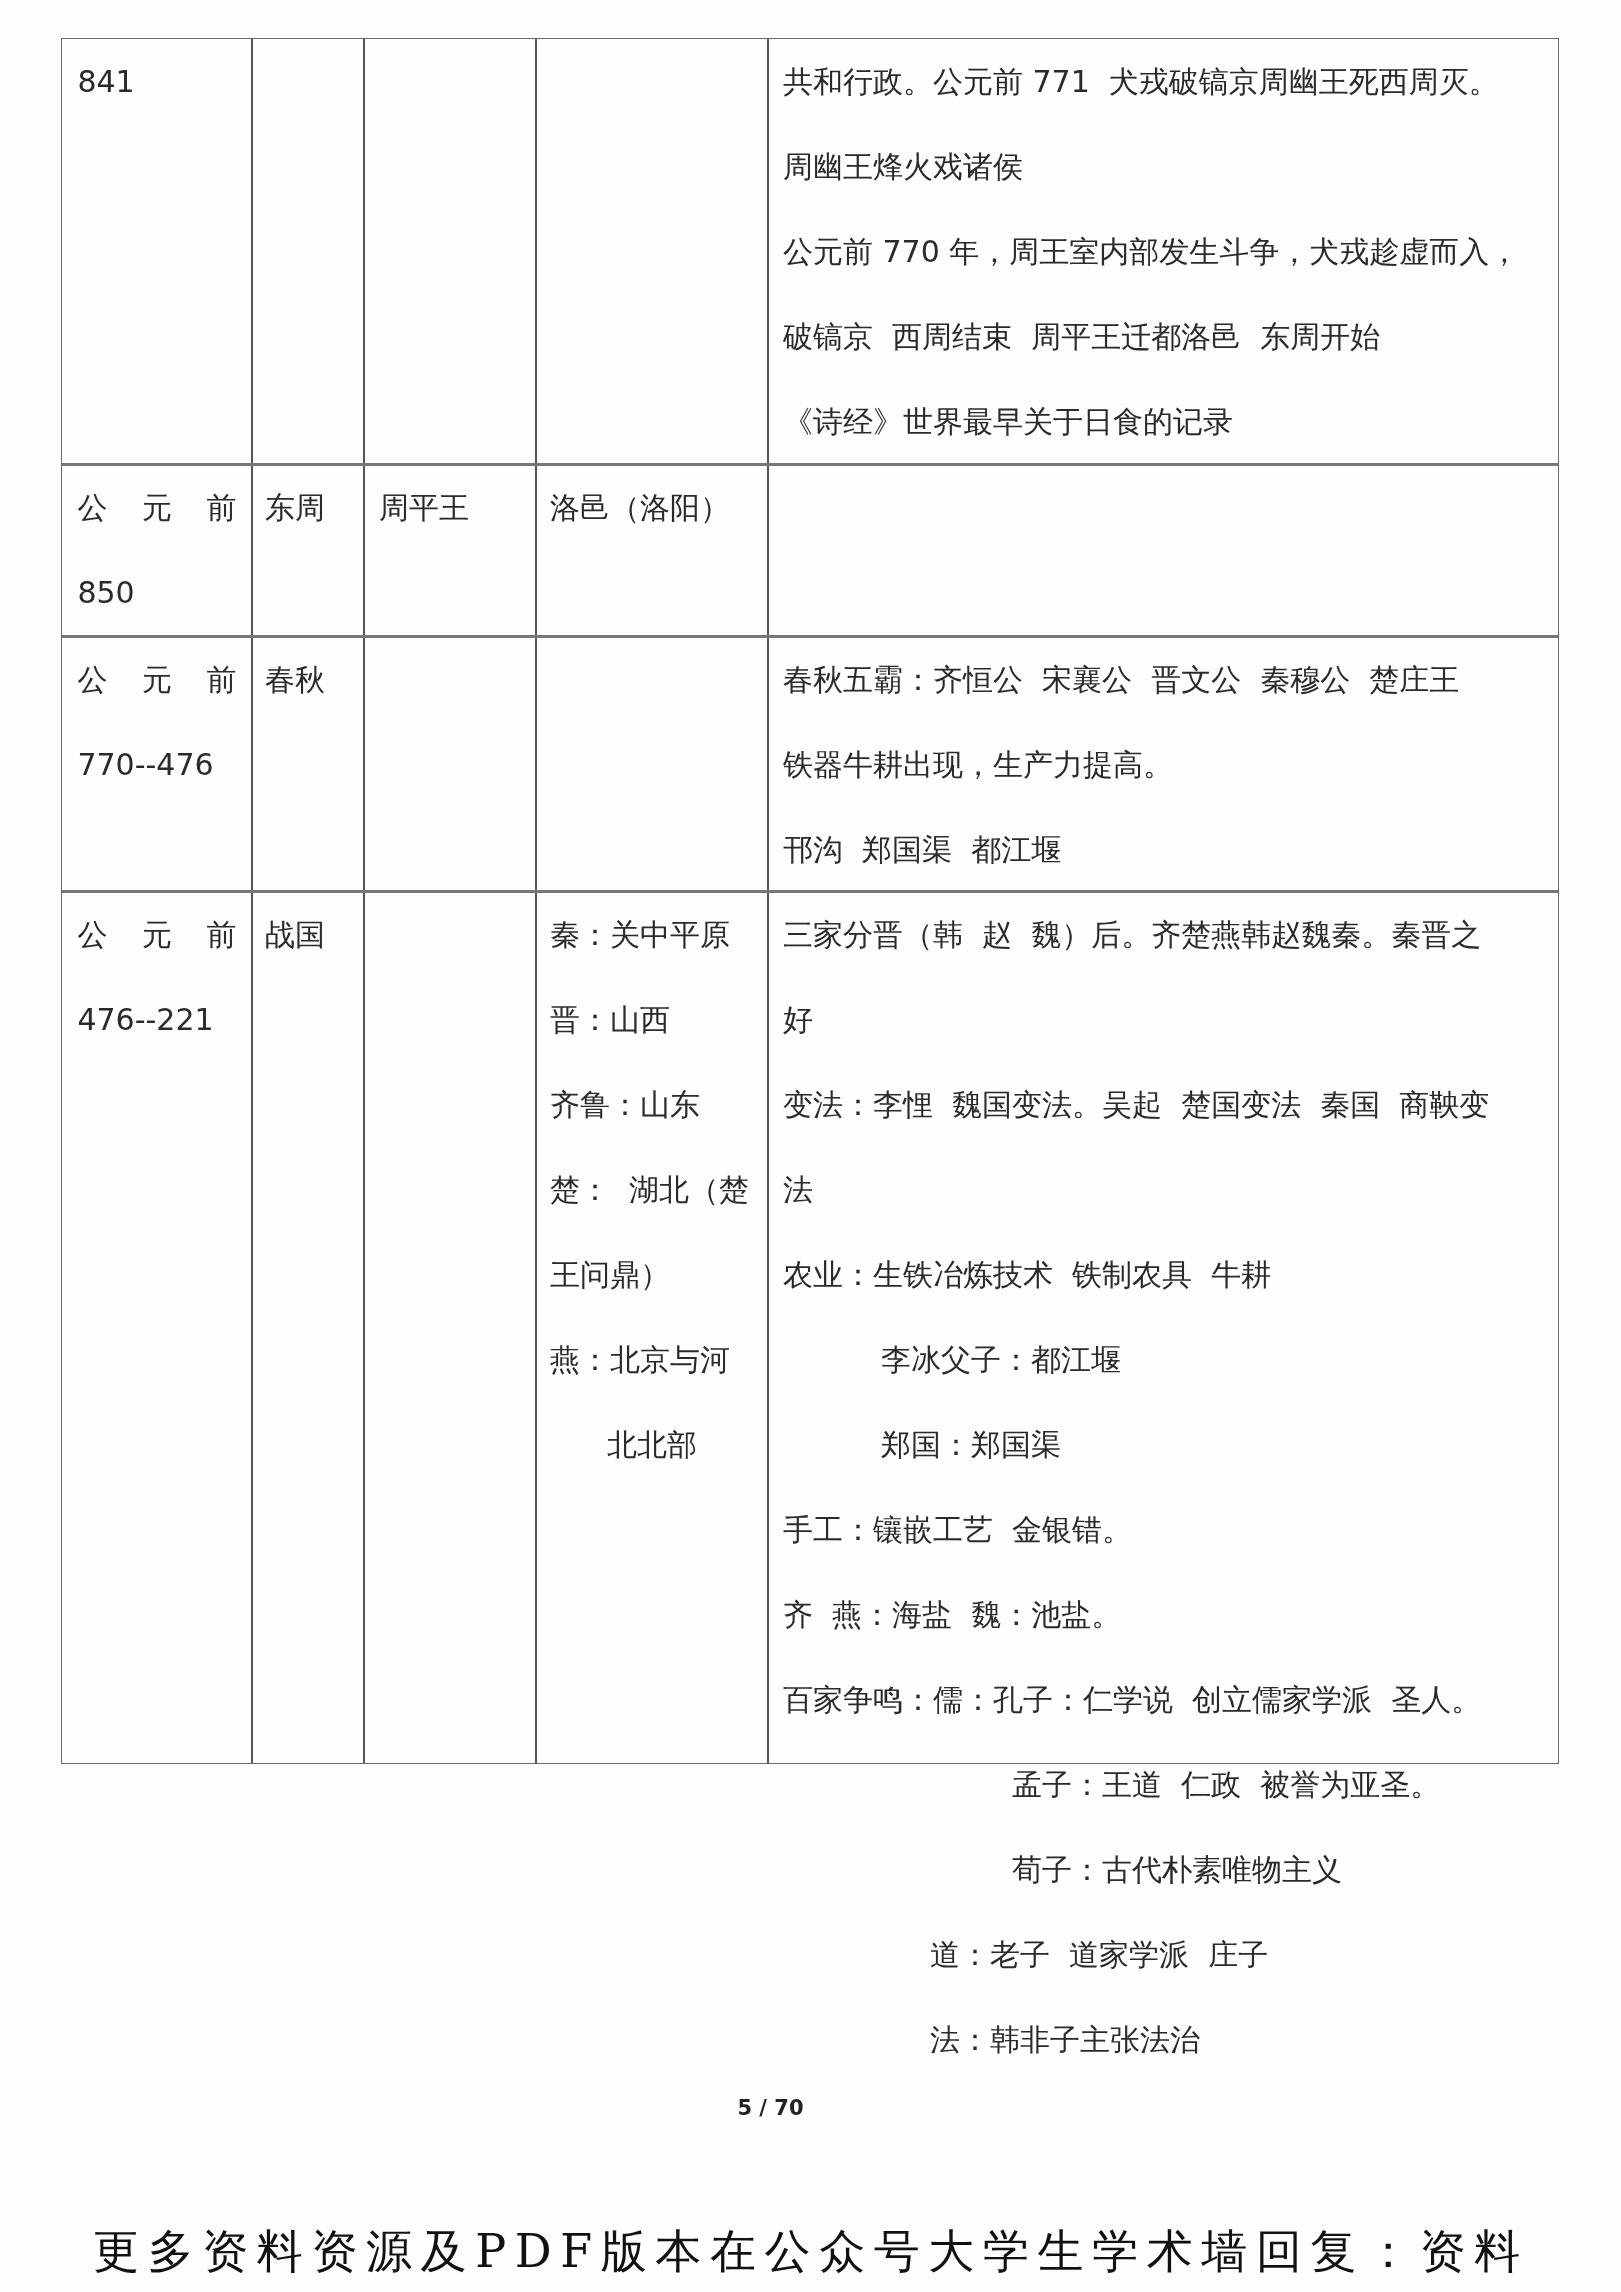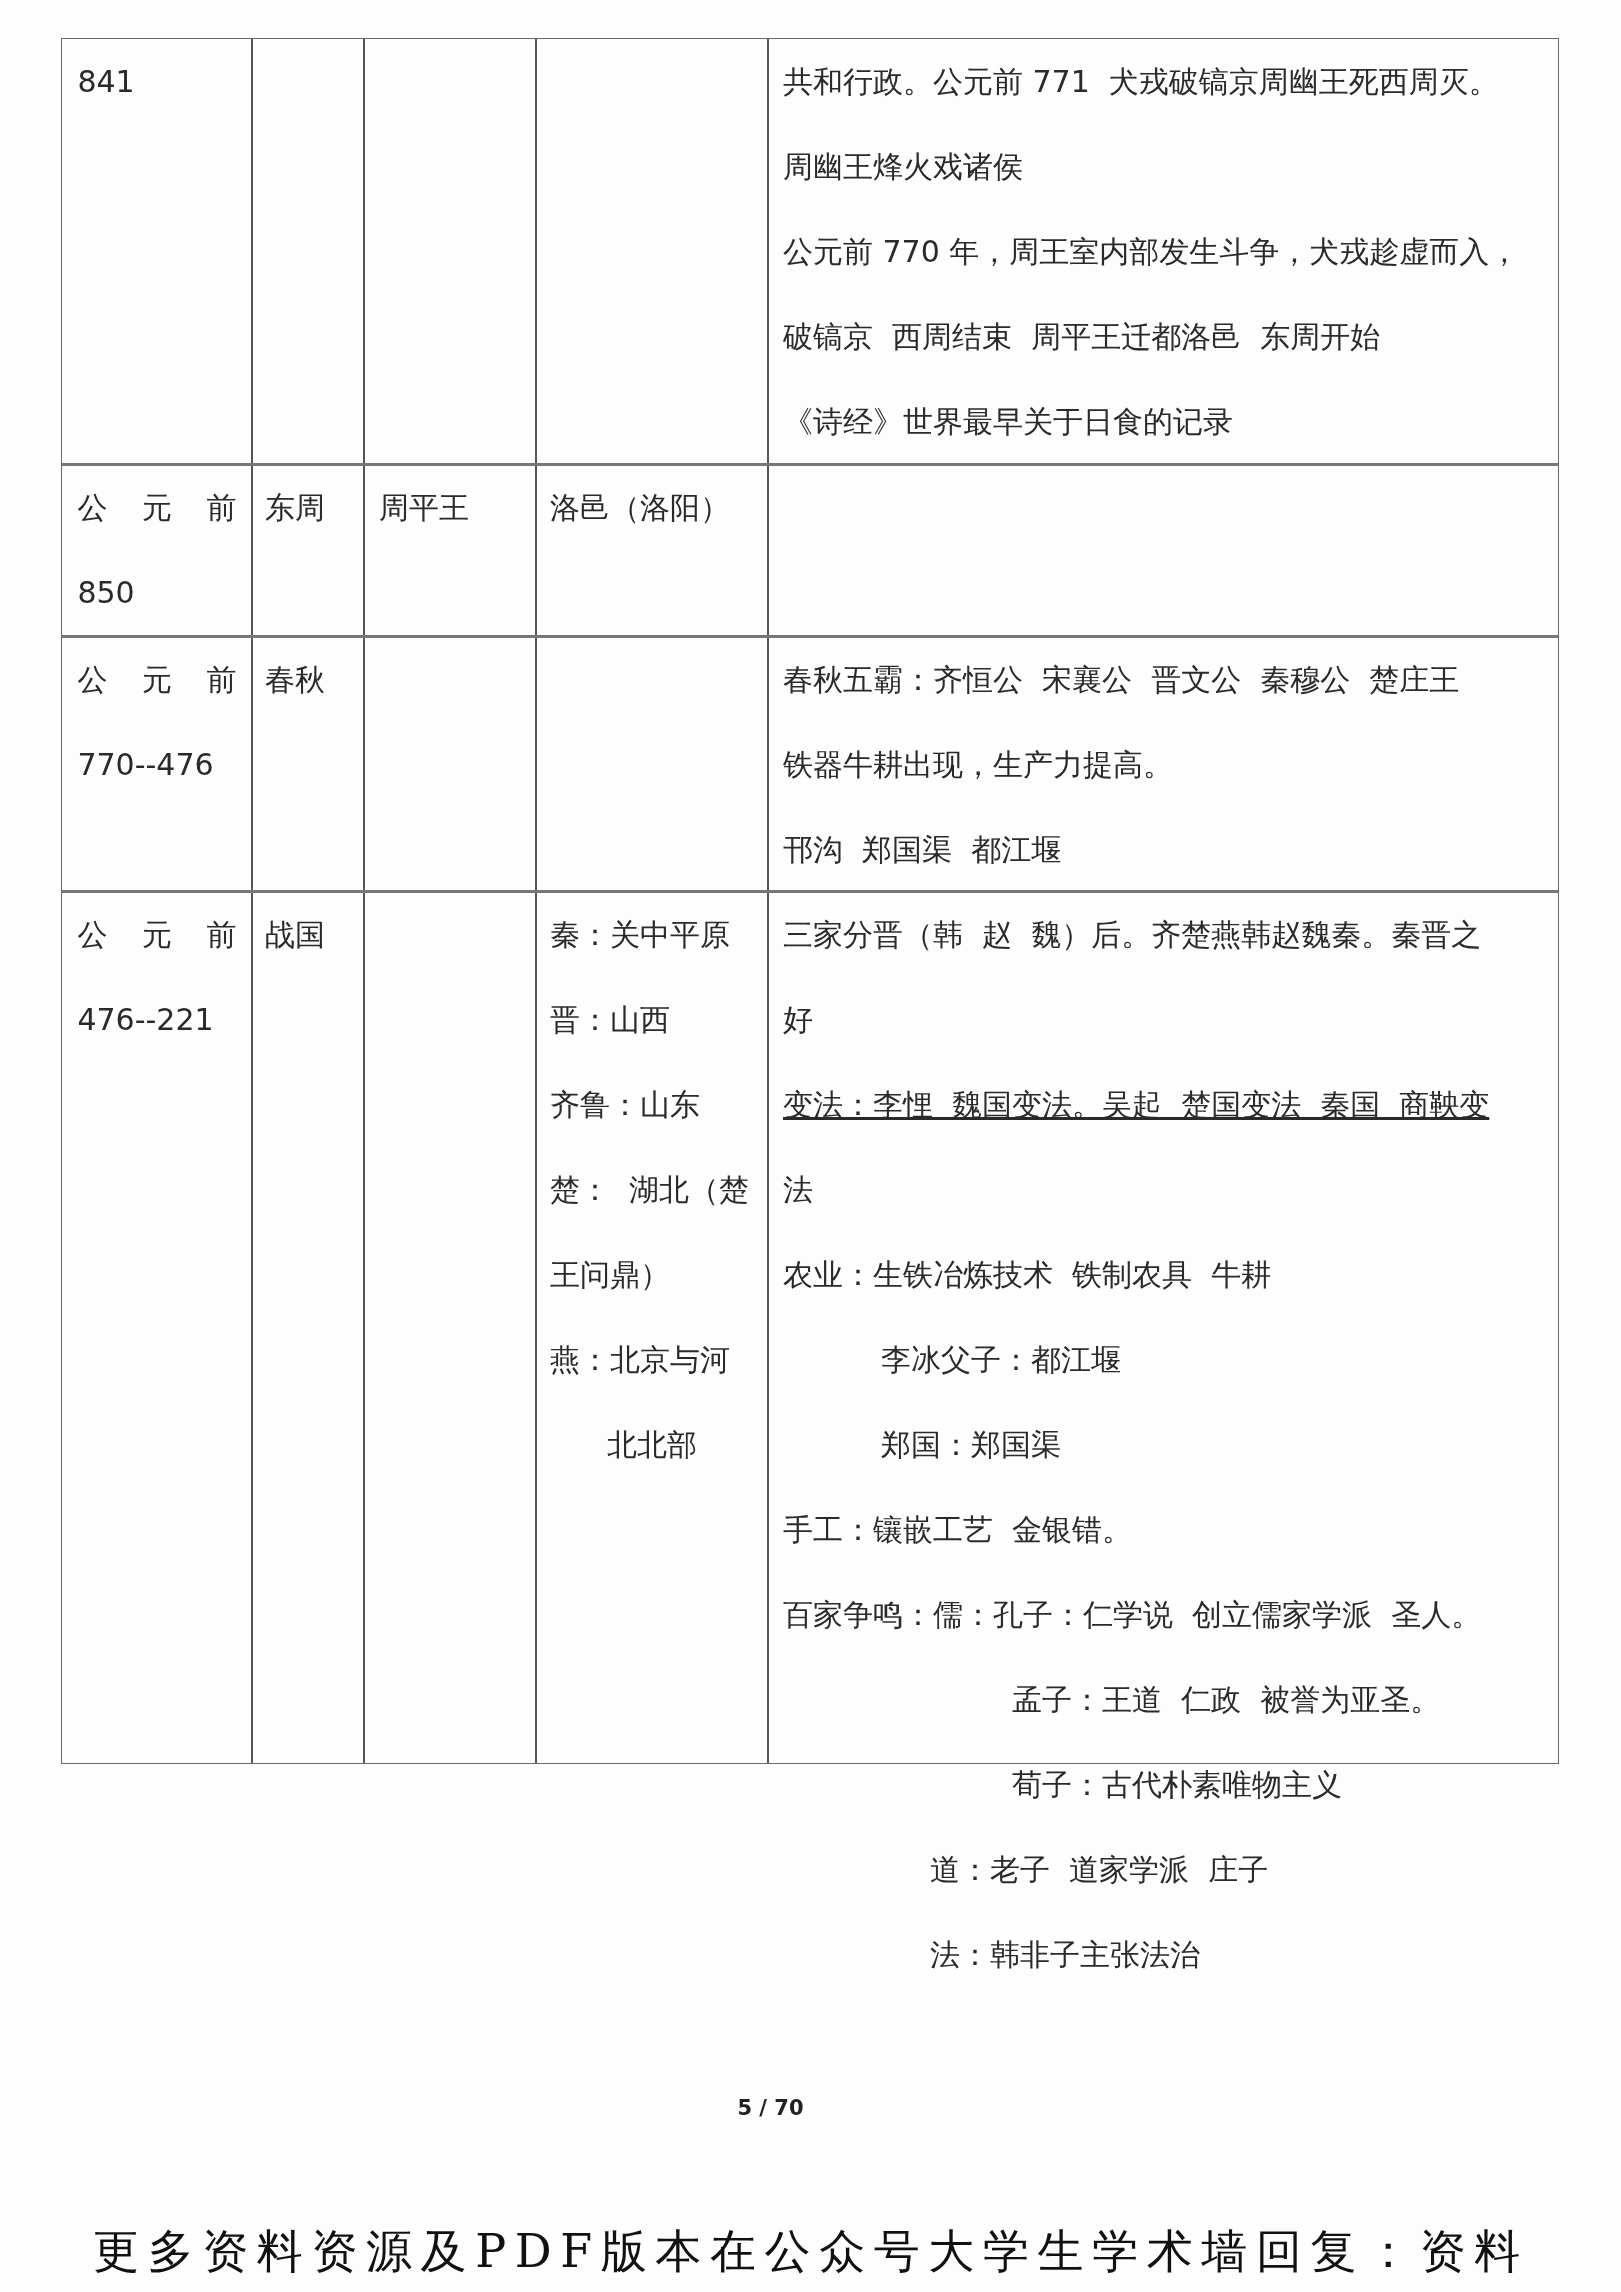--- a/index.html
+++ b/index.html
@@ -111,26 +111,27 @@
         <div class="line" style="white-space: pre;">晋：山西</div>
         <div class="line" style="white-space: pre;">齐鲁：山东</div>
         <div class="line" style="white-space: pre;">楚：  湖北（楚</div>
         <div class="line" style="white-space: pre;">王问鼎）</div>
         <div class="line" style="white-space: pre;">燕：北京与河</div>
         <div class="line" style="white-space: pre; text-align: center;">北北部</div>
       </div>
       <div class="cell" style="left: 721px; top: 0px; width: 758px;">
         <div class="line" style="white-space: pre; padding-left: 0px;">三家分晋（韩  赵  魏）后。齐楚燕韩赵魏秦。秦晋之</div>
         <div class="line" style="white-space: pre; padding-left: 0px;">好</div>
-        <div class="line" style="white-space: pre; padding-left: 0px; text-decoration: underline;">变法：李悝  魏国变法。吴起  楚国变法  秦国  商鞅变</div>
+        <div class="line" style="white-space: pre; padding-left: 0px;">变法：李悝  魏国变法。吴起  楚国变法  秦国  商鞅变</div>
         <div class="line" style="white-space: pre; padding-left: 0px;">法</div>
         <div class="line" style="white-space: pre; padding-left: 0px;">农业：生铁冶炼技术  铁制农具  牛耕</div>
         <div class="line" style="white-space: pre; padding-left: 98px;">李冰父子：都江堰</div>
         <div class="line" style="white-space: pre; padding-left: 98px;">郑国：郑国渠</div>
         <div class="line" style="white-space: pre; padding-left: 0px;">手工：镶嵌工艺  金银错。</div>
+        <div class="line" style="white-space: pre; padding-left: 0px;">齐  燕：海盐  魏：池盐。</div>
         <div class="line" style="white-space: pre; padding-left: 0px;">百家争鸣：儒：孔子：仁学说  创立儒家学派  圣人。</div>
         <div class="line" style="white-space: pre; padding-left: 229px;">孟子：王道  仁政  被誉为亚圣。</div>
         <div class="line" style="white-space: pre; padding-left: 229px;">荀子：古代朴素唯物主义</div>
         <div class="line" style="white-space: pre; padding-left: 147px;">道：老子  道家学派  庄子</div>
         <div class="line" style="white-space: pre; padding-left: 147px;">法：韩非子主张法治</div>
       </div>
     </div>
   </div>
 
 <div class="page-num">5 / 70</div>

